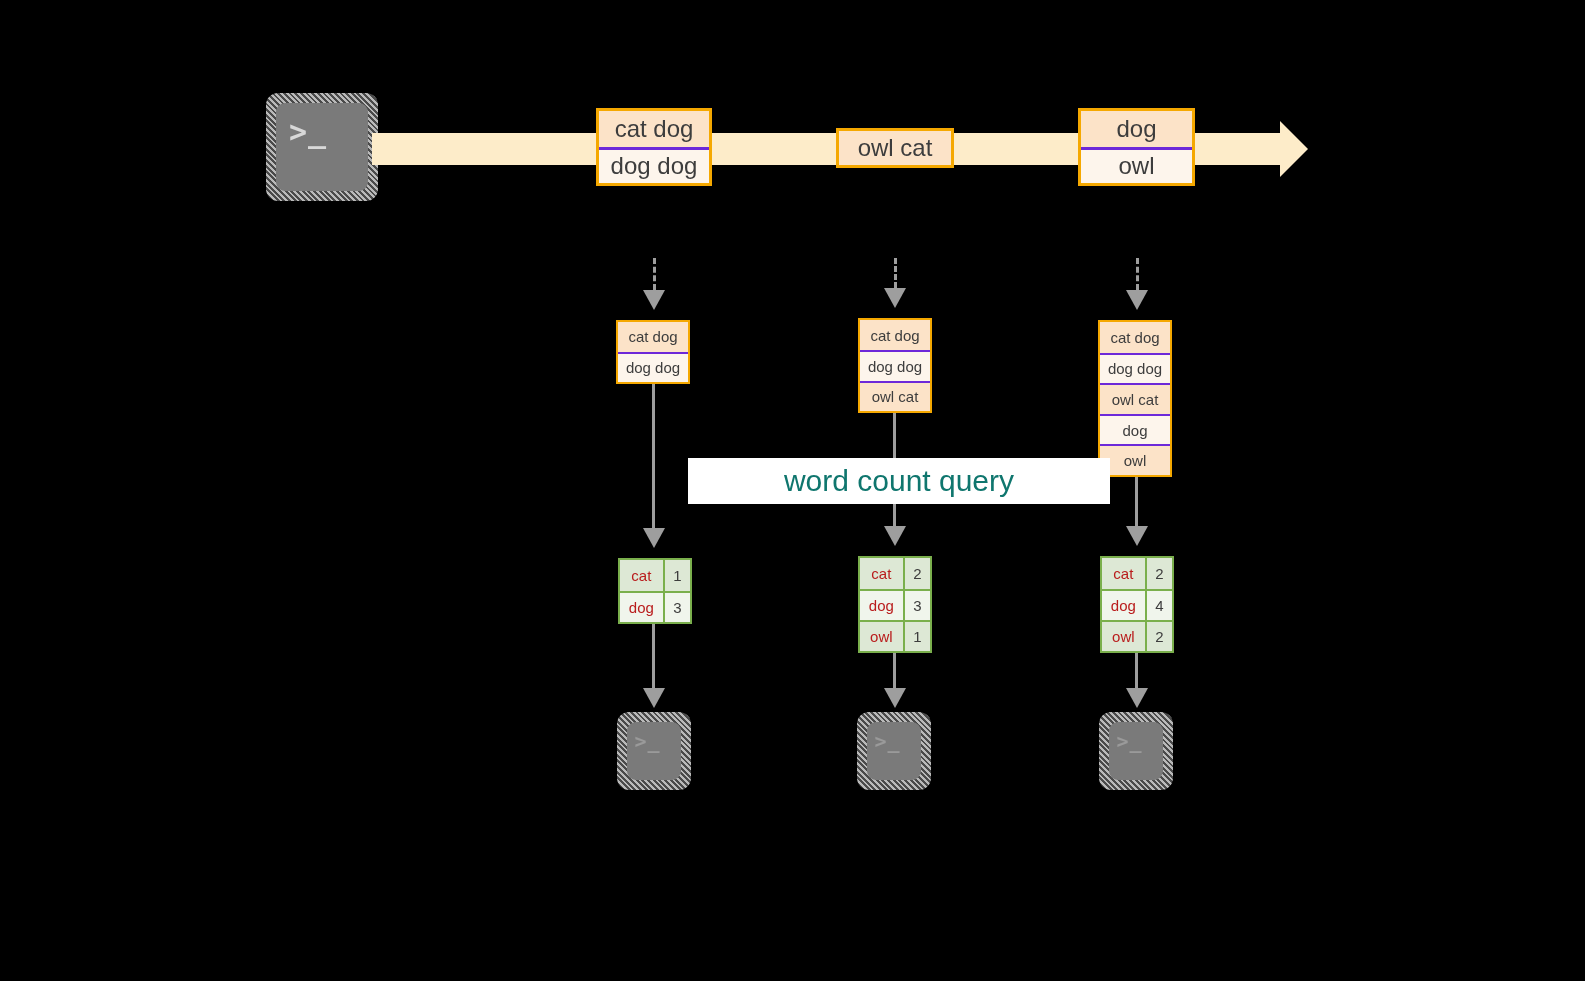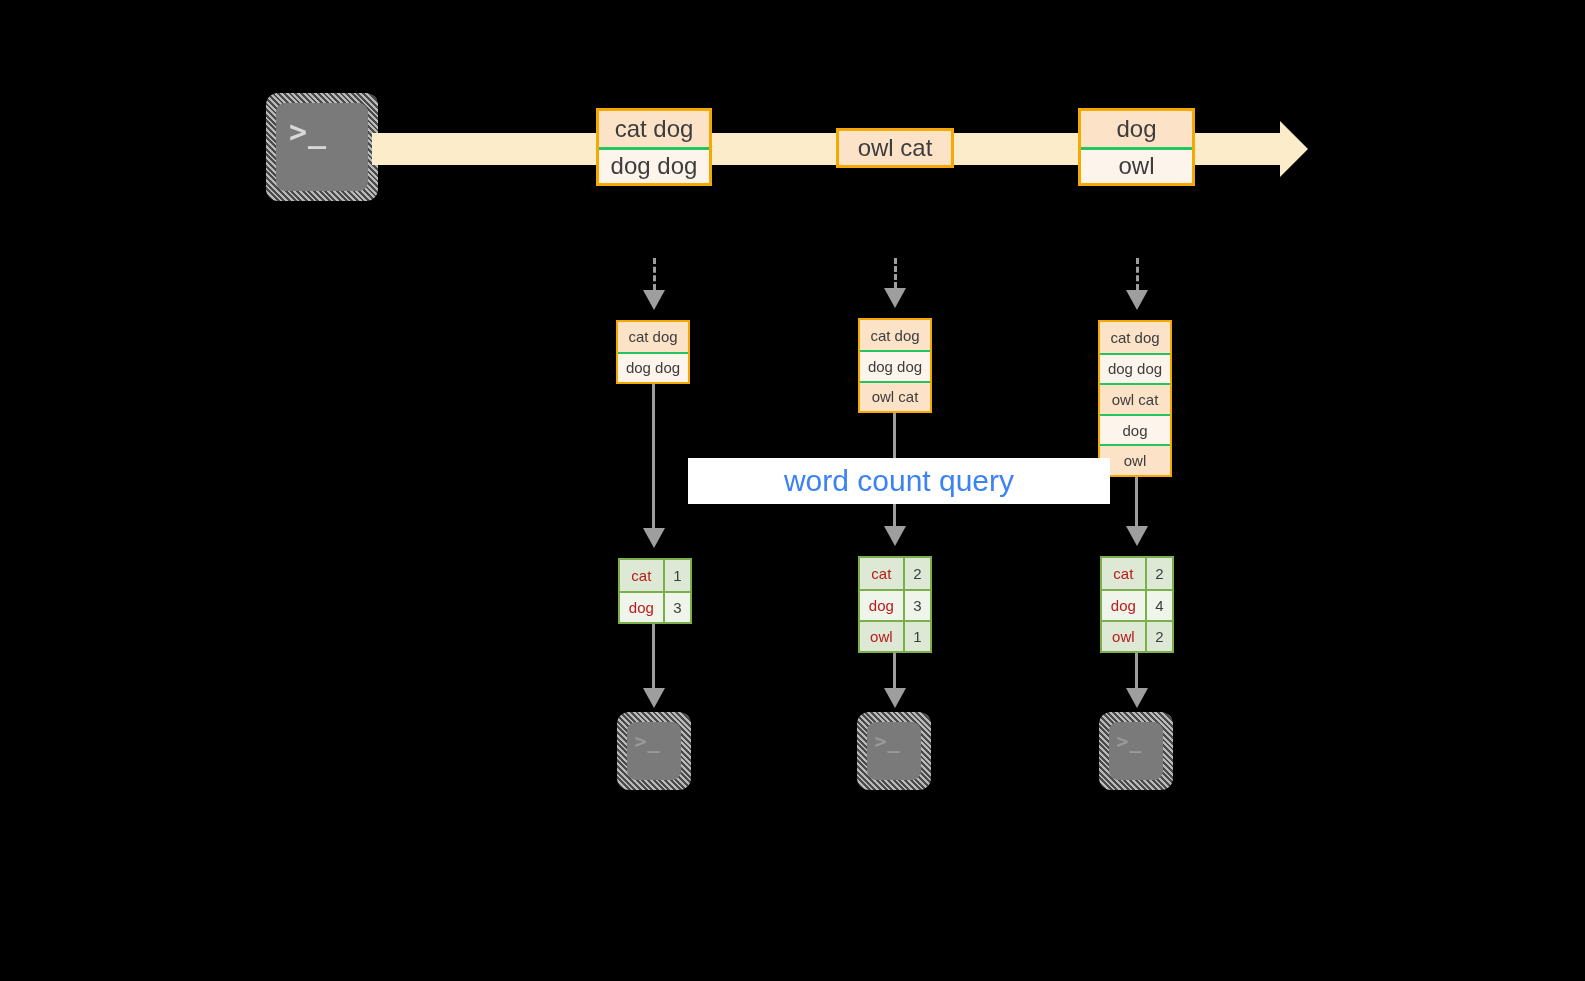--- a/index.html
+++ b/index.html
@@ -70,21 +70,21 @@
     display: flex;
     flex-direction: column;
   }
   .rec .cell {
     box-sizing: border-box;
     flex: 1 1 auto;
     display: flex;
     align-items: center;
     justify-content: center;
     color: #3d3d3d;
-    border-top: 3px solid #22c55e;
+    border-top: 3px solid #6d28d9;
   }
   .rec .cell:first-child { border-top: none; }
   .rec .cell.dark  { background: #fce3c8; }
   .rec .cell.light { background: #fdf5ec; }
   .rec.big .cell  { font-size: 24px; height: 39px; }
   .rec.tiny .cell { font-size: 15px; height: 31px; border-top-width: 2px; }
   .rec.tiny { border-width: 2px; }
 
   
   .res {
@@ -146,21 +146,21 @@
   
   .query-band {
     position: absolute;
     background: #ffffff;
     display: flex;
     align-items: center;
     justify-content: center;
   }
   .query-band .label {
     font-size: 30px;
-    color: #3b82f6;
+    color: #0f766e;
     white-space: nowrap;
   }
 </style>
 </head>
 <body>
 
 <div id="stage">
 
   <div class="terminal big" style="left:266px; top:93px; width:112px; height:108px;">
     <div class="body">

